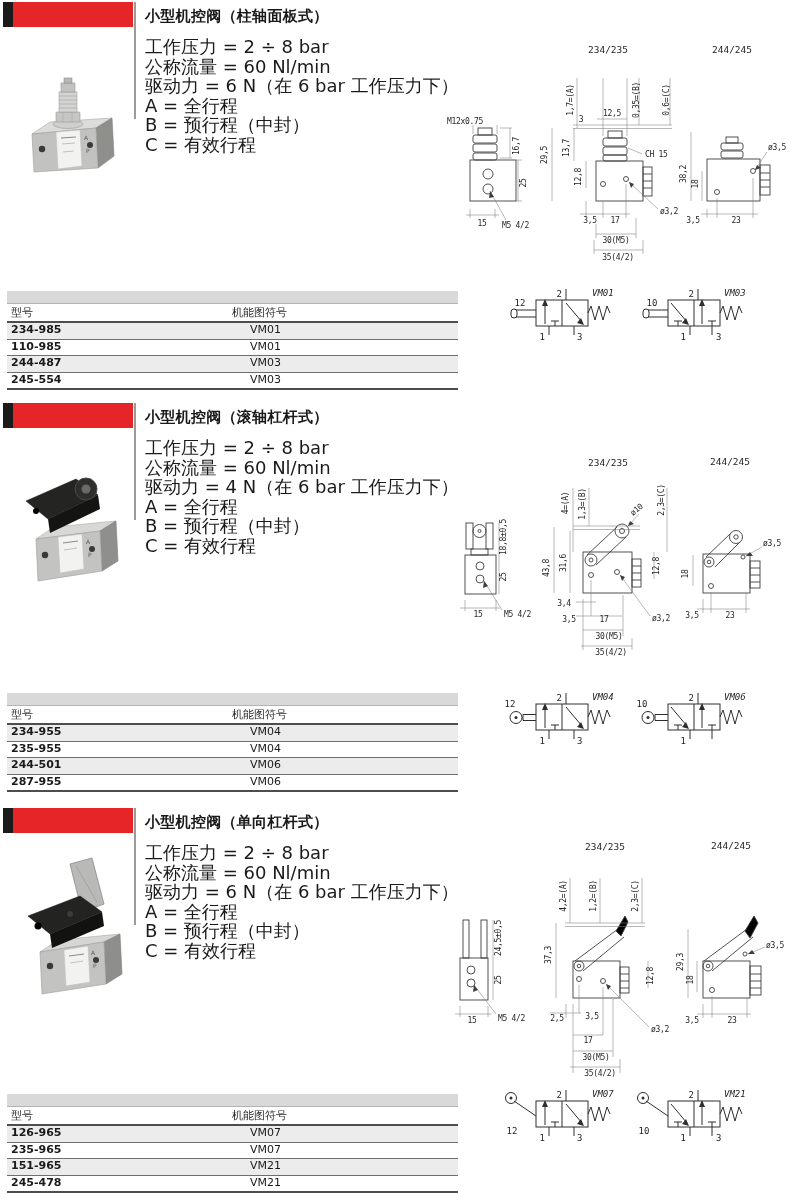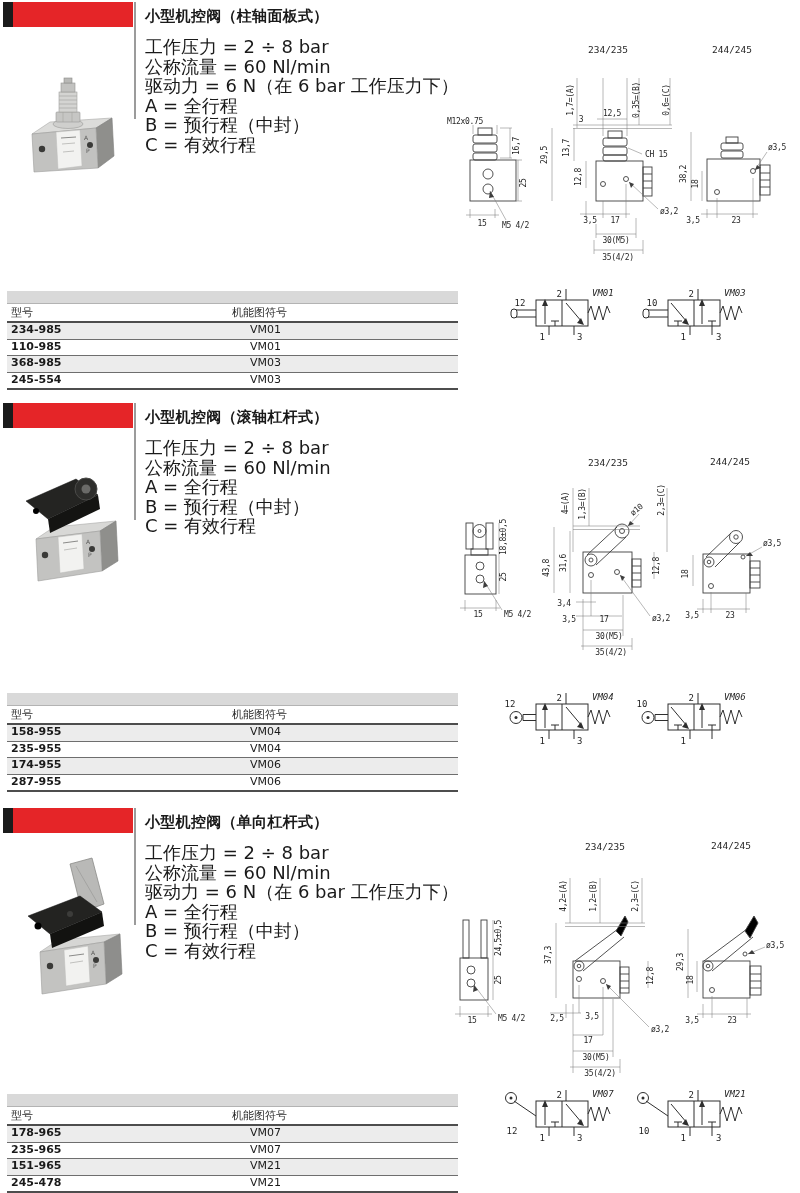--- a/index.html
+++ b/index.html
@@ -189,21 +189,21 @@
     </div>
     <div class="trow alt">
       <div class="tc1">234-985</div>
       <div class="tc2">VM01</div>
     </div>
     <div class="trow">
       <div class="tc1">110-985</div>
       <div class="tc2">VM01</div>
     </div>
     <div class="trow alt">
-      <div class="tc1">368-985</div>
+      <div class="tc1">244-487</div>
       <div class="tc2">VM03</div>
     </div>
     <div class="trow">
       <div class="tc1">245-554</div>
       <div class="tc2">VM03</div>
     </div>
   </div>
 
   <svg class="sym" style="left:500px;top:284px" width="130" height="58" viewBox="0 0 130 58">
     <rect x="36" y="16" width="52" height="26"></rect>
@@ -254,20 +254,21 @@
 </div>
 
 <div class="section" style="top:401px;height:402px">
   <div class="banner-black"></div>
   <div class="banner-red"></div>
   <div class="vrule"></div>
   <div class="title">小型机控阀（滚轴杠杆式）</div>
   <div class="specs">
     <div>工作压力 = 2 ÷ 8 bar</div>
     <div>公称流量 = 60 Nl/min</div>
+    <div>驱动力 = 4 N（在 6 bar 工作压力下）</div>
     <div>A = 全行程</div>
     <div>B = 预行程（中封）</div>
     <div>C = 有效行程</div>
   </div>
 
   <svg class="photo" style="left:12px;top:48px" width="125" height="140" viewBox="0 0 125 140">
     <polygon points="24,90 42,78 104,72 88,82" fill="#d8d8d6" stroke="#a9a9a7" stroke-width=".6"></polygon>
     <polygon points="88,82 104,72 106,112 90,122" fill="#8f8f8c" stroke="#7e7e7c" stroke-width=".6"></polygon>
     <polygon points="24,90 88,82 90,122 26,132" fill="#c3c3c1" stroke="#9c9c9a" stroke-width=".6"></polygon>
     <polygon points="46,88 70,85 72,120 48,124" fill="#f2f2f0" stroke="#bcbcba" stroke-width=".5"></polygon>
@@ -381,29 +382,29 @@
     <text class="dt" x="290" y="180" text-anchor="middle">23</text>
   </svg>
 
   <div class="dtable" style="top:292px">
     <div class="band"></div>
     <div class="thead">
       <div class="hc1">型号</div>
       <div class="hc2">机能图符号</div>
     </div>
     <div class="trow alt">
-      <div class="tc1">158-955</div>
+      <div class="tc1">234-955</div>
       <div class="tc2">VM04</div>
     </div>
     <div class="trow">
       <div class="tc1">235-955</div>
       <div class="tc2">VM04</div>
     </div>
     <div class="trow alt">
-      <div class="tc1">174-955</div>
+      <div class="tc1">244-501</div>
       <div class="tc2">VM06</div>
     </div>
     <div class="trow">
       <div class="tc1">287-955</div>
       <div class="tc2">VM06</div>
     </div>
   </div>
 
   <svg class="sym" style="left:500px;top:287px" width="130" height="58" viewBox="0 0 130 58">
     <rect x="36" y="16" width="52" height="26"></rect>
@@ -582,21 +583,21 @@
     <text class="dt" x="292" y="193" text-anchor="middle">23</text>
   </svg>
 
   <div class="dtable" style="top:288px">
     <div class="band"></div>
     <div class="thead">
       <div class="hc1">型号</div>
       <div class="hc2">机能图符号</div>
     </div>
     <div class="trow alt">
-      <div class="tc1">178-965</div>
+      <div class="tc1">126-965</div>
       <div class="tc2">VM07</div>
     </div>
     <div class="trow">
       <div class="tc1">235-965</div>
       <div class="tc2">VM07</div>
     </div>
     <div class="trow alt">
       <div class="tc1">151-965</div>
       <div class="tc2">VM21</div>
     </div>

